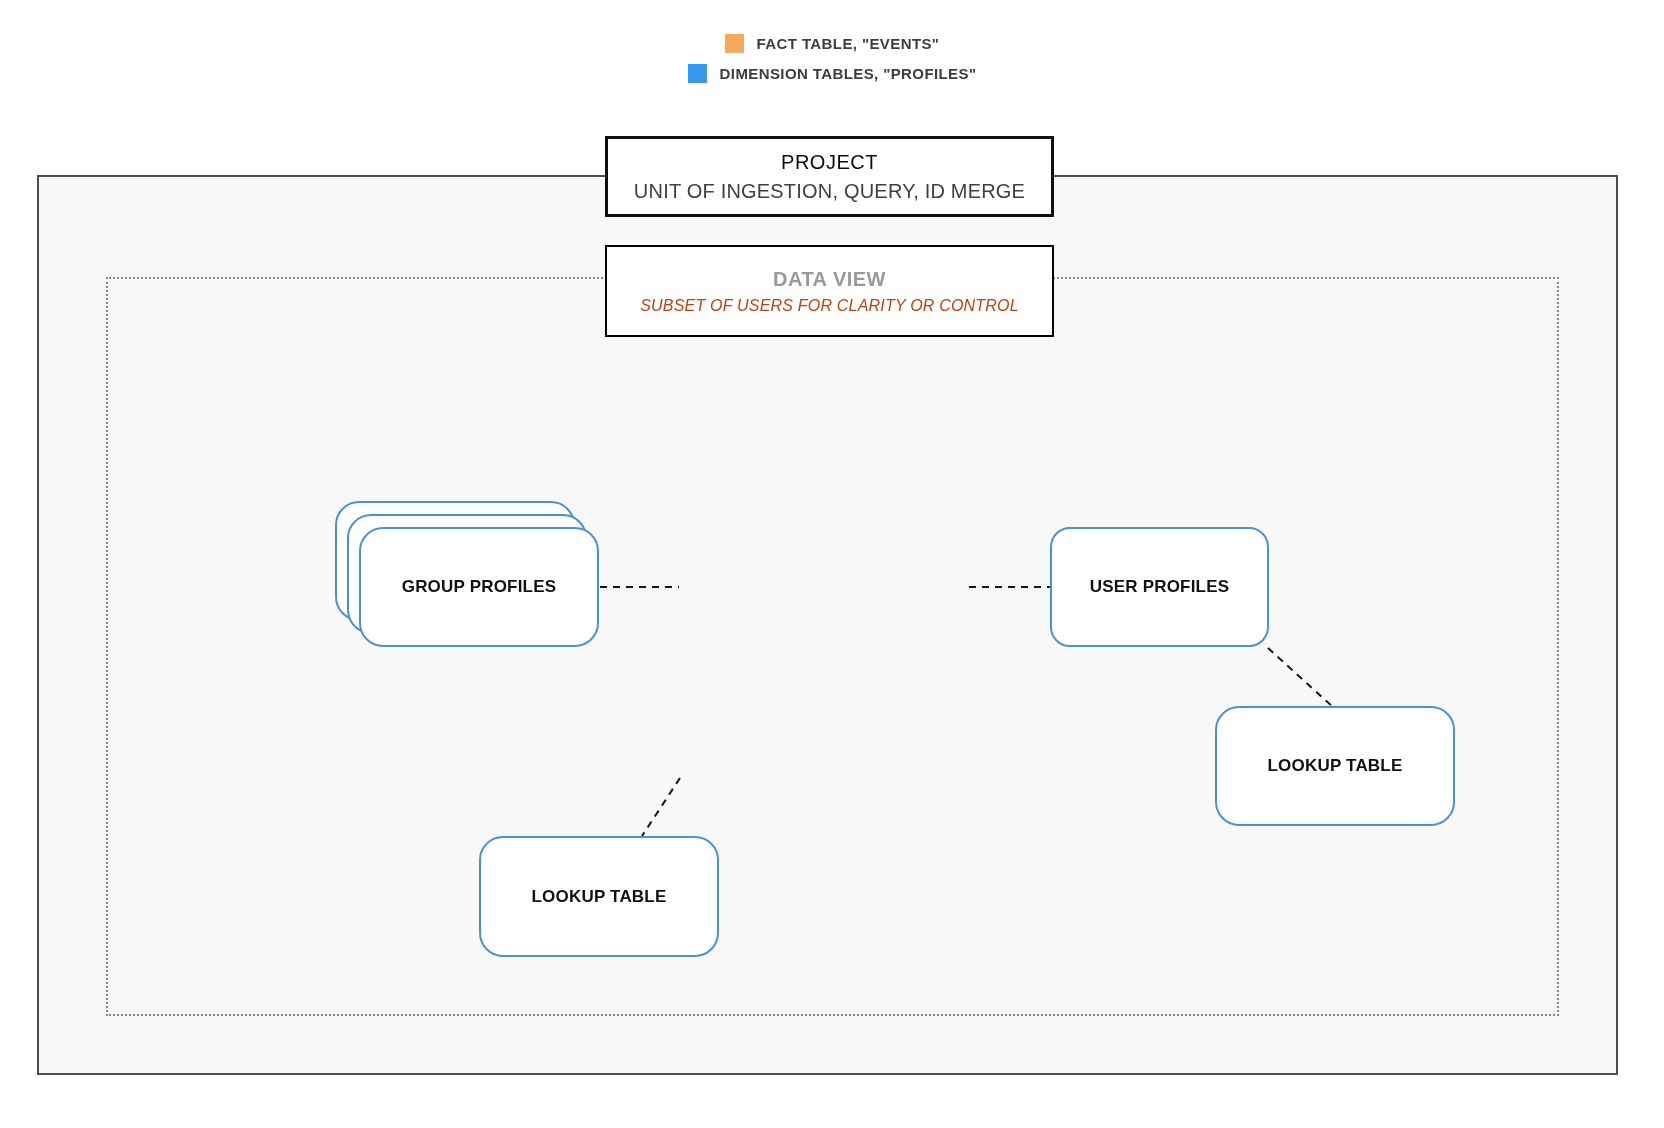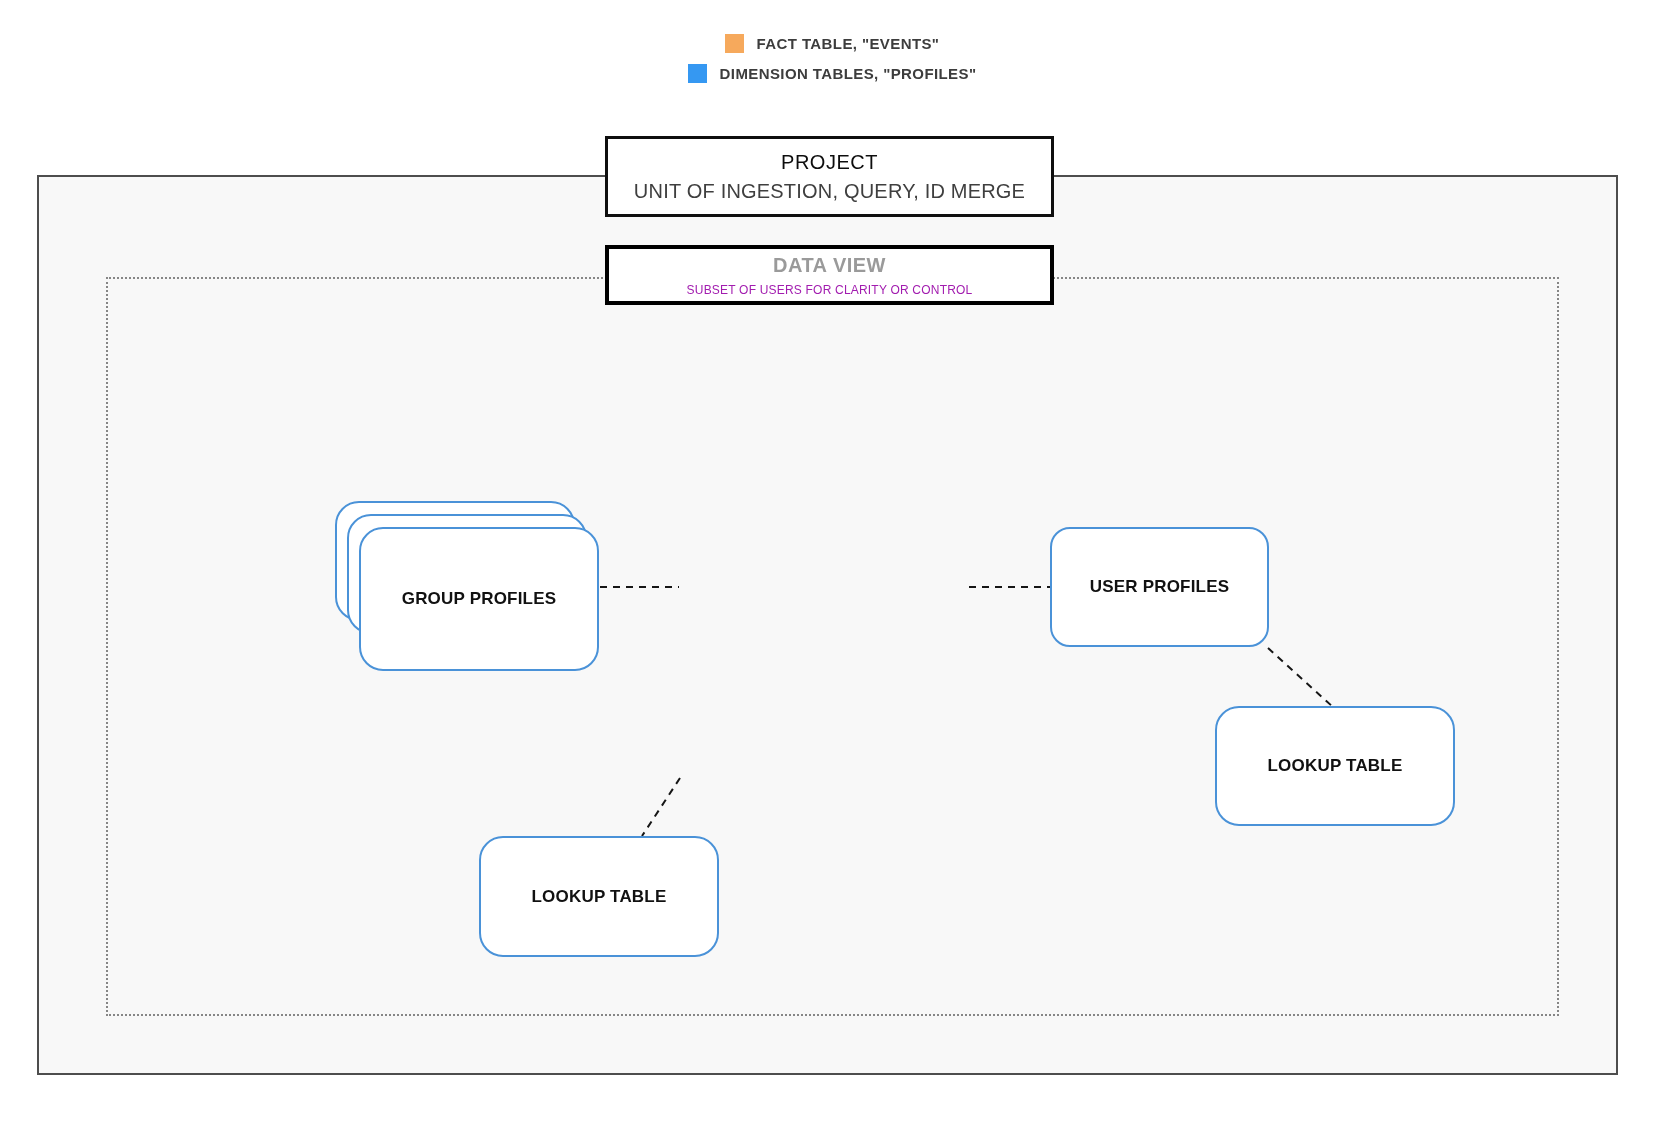--- a/index.html
+++ b/index.html
@@ -16,36 +16,36 @@
   .swatch { width: 19px; height: 19px; flex: 0 0 auto; }
   .legend-label { font-size: 15px; font-weight: bold; color: #3d3d3d; letter-spacing: 0.4px; white-space: nowrap; }
 
   
   .outer-box { position: absolute; left: 37px; top: 175px; width: 1581px; height: 900px; border: 2px solid #4d4d4d; background: #f8f8f8; }
   .dotted-box { position: absolute; left: 106px; top: 277px; width: 1453px; height: 739px; border: 2px dotted #868686; background: transparent; }
 
   
   .header-box { position: absolute; left: 605px; width: 449px; background: #ffffff; display: flex; flex-direction: column; align-items: center; justify-content: center; gap: 6px; text-align: center; }
   .project-box { top: 136px; height: 81px; border: 3px solid #0f0f0f; }
-  .dataview-box { top: 245px; height: 60px; border: 4px solid #000000; }
+  .dataview-box { top: 245px; height: 92px; border: 2px solid #000000; }
   .project-box .hb-title { font-size: 20px; font-weight: normal; color: #0d0d0d; letter-spacing: 0.5px; }
   .project-box .hb-subtitle { font-size: 20px; color: #3f3f3f; letter-spacing: 0.2px; }
   .dataview-box .hb-title { font-size: 20px; font-weight: bold; color: #9a9a9a; letter-spacing: 0.5px; }
-  .dataview-box .hb-subtitle { font-size: 12px; color: #a21caf; letter-spacing: 0.2px; }
+  .dataview-box .hb-subtitle { font-size: 16px; color: #c2410c; letter-spacing: 0.2px; font-style: italic; }
 
   
   .node-label { font-size: 17px; font-weight: bold; color: #111111; letter-spacing: 0.2px; white-space: nowrap; }
 
   .events-box { position: absolute; left: 679px; top: 397px; width: 290px; height: 380px; border: 2px solid #e9ac64; background: #fffefd; display: flex; align-items: center; justify-content: center; }
 
   .blue-node { position: absolute; border: 2px solid #4a92d8; border-radius: 24px; background: #ffffff; display: flex; align-items: center; justify-content: center; }
   .stack-card { position: absolute; width: 240px; height: 120px; border: 2px solid #4a92d8; border-radius: 24px; background: #ffffff; }
   .group-back  { left: 335px; top: 501px; }
   .group-mid   { left: 347px; top: 514px; }
-  .group-front { left: 359px; top: 527px; width: 240px; height: 144px; }
+  .group-front { left: 359px; top: 527px; width: 240px; height: 120px; }
   .user-node   { left: 1050px; top: 527px; width: 219px; height: 120px; border-radius: 20px; }
   .lookup-right { left: 1215px; top: 706px; width: 240px; height: 120px; }
   .lookup-bottom { left: 479px; top: 836px; width: 240px; height: 121px; }
 
   .connector-svg { position: absolute; left: 0; top: 0; width: 1664px; height: 1128px; pointer-events: none; }
 </style>
 </head>
 <body>
 
 <div class="canvas">

